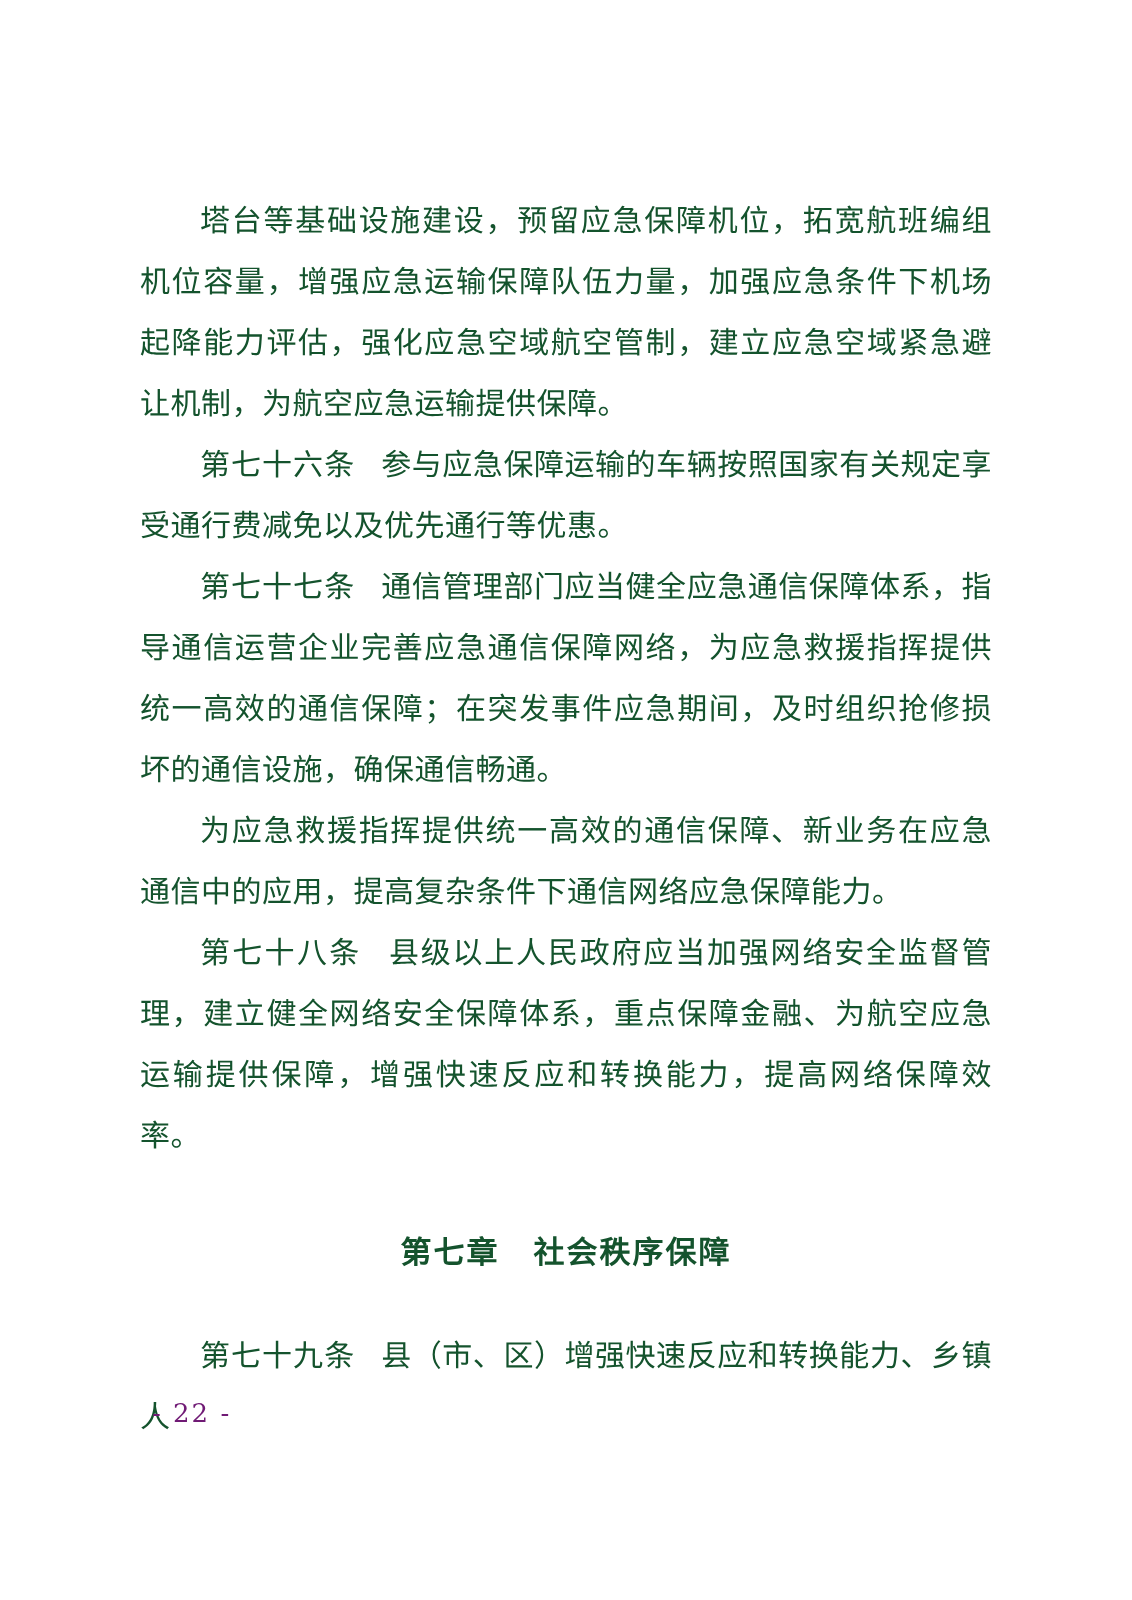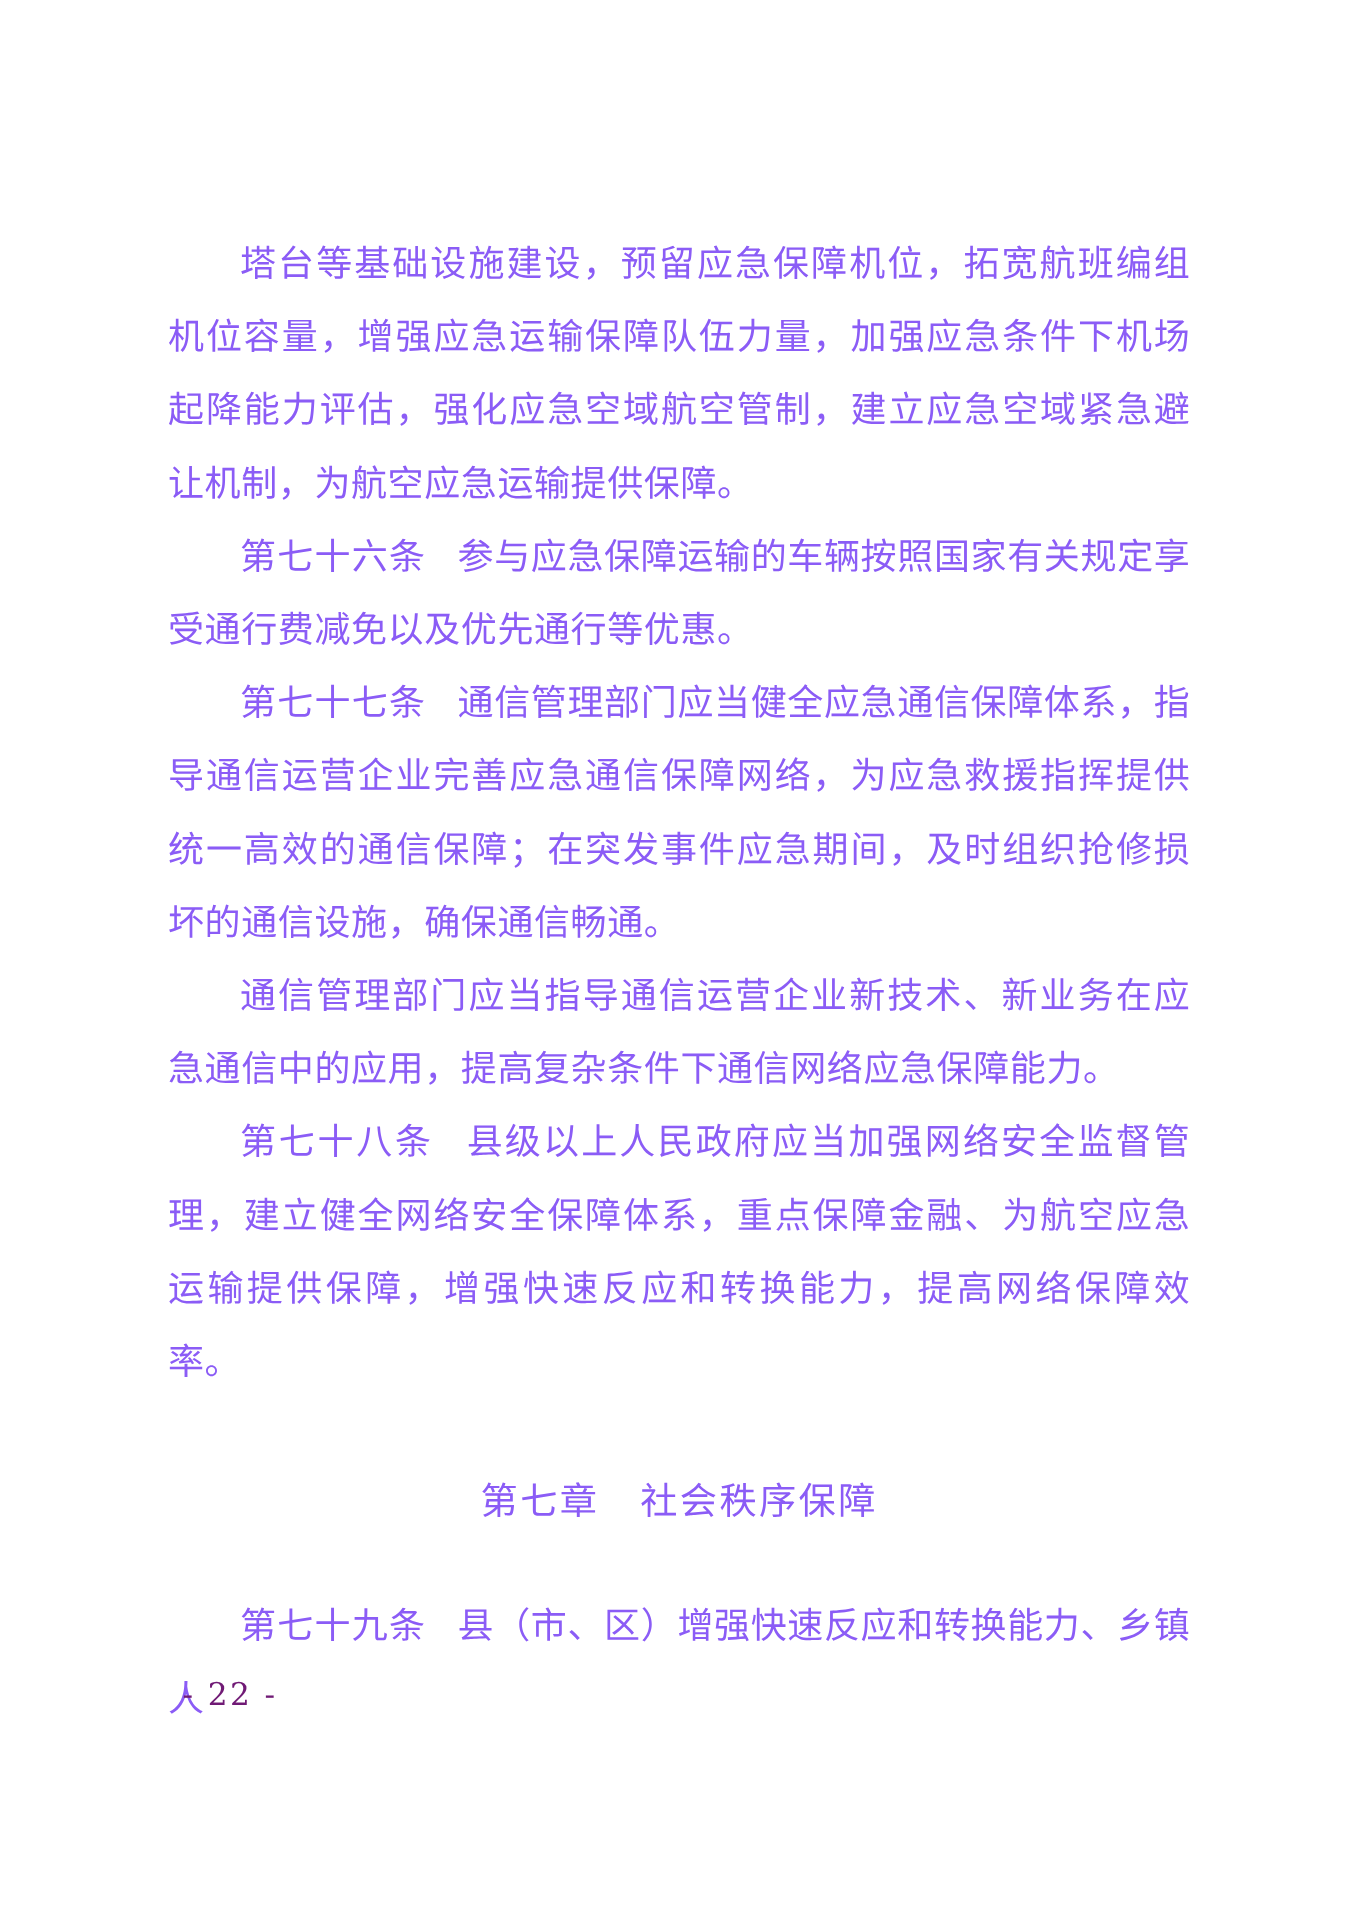--- a/index.html
+++ b/index.html
@@ -21,21 +21,21 @@
     height: 1600px;
     box-sizing: border-box;
     padding: 190px 140px 0 140px;
   }
   .doc-body {
     font-size: 30px;
     line-height: 61px;
     text-align: justify;
     text-justify: inter-ideograph;
     letter-spacing: 0.5px;
-    color: #8b5cf6;
+    color: #14532d;
   }
   .para {
     margin: 0;
     text-indent: 0;
   }
   .para.indent {
     text-indent: 60px;
   }
   .article-no {
     font-weight: normal;
@@ -44,21 +44,21 @@
   .gap-after-article {
     display: inline-block;
     width: 26px;
   }
   .chapter-heading {
     margin: 0;
     padding-top: 56px;
     padding-bottom: 42px;
     text-align: center;
     font-size: 31px;
-    font-weight: normal;
+    font-weight: bold;
     letter-spacing: 2px;
     line-height: 61px;
   }
   .chapter-heading .chapter-gap {
     display: inline-block;
     width: 34px;
   }
   .page-number {
     position: absolute;
     left: 0;
@@ -85,21 +85,21 @@
 
     <p class="para indent">
       <span class="article-no">第七十六条</span><span class="gap-after-article"></span><span>参与应急保障运输的车辆按照国家有关规定享受通行费减免以及优先通行等优惠。</span>
     </p>
 
     <p class="para indent">
       <span class="article-no">第七十七条</span><span class="gap-after-article"></span><span>通信管理部门应当健全应急通信保障体系，指导通信运营企业完善应急通信保障网络，为应急救援指挥提供统一高效的通信保障；在突发事件应急期间，及时组织抢修损坏的通信设施，确保通信畅通。</span>
     </p>
 
     <p class="para indent">
-      <span>通信管理部门应当指导通信运营企业新技术、新业务在应急通信中的应用，提高复杂条件下通信网络应急保障能力。</span>
+      <span>为应急救援指挥提供统一高效的通信保障、新业务在应急通信中的应用，提高复杂条件下通信网络应急保障能力。</span>
     </p>
 
     <p class="para indent">
       <span class="article-no">第七十八条</span><span class="gap-after-article"></span><span>县级以上人民政府应当加强网络安全监督管理，建立健全网络安全保障体系，重点保障金融、为航空应急运输提供保障，增强快速反应和转换能力，提高网络保障效率。</span>
     </p>
 
 
     <h2 class="chapter-heading">
       <span>第七章</span><span class="chapter-gap"></span><span>社会秩序保障</span>
     </h2>

